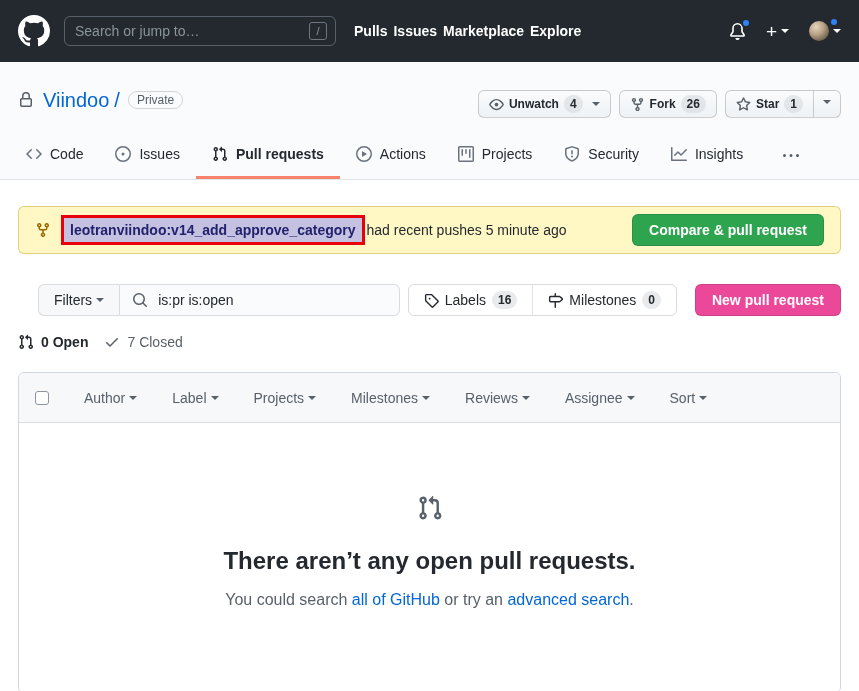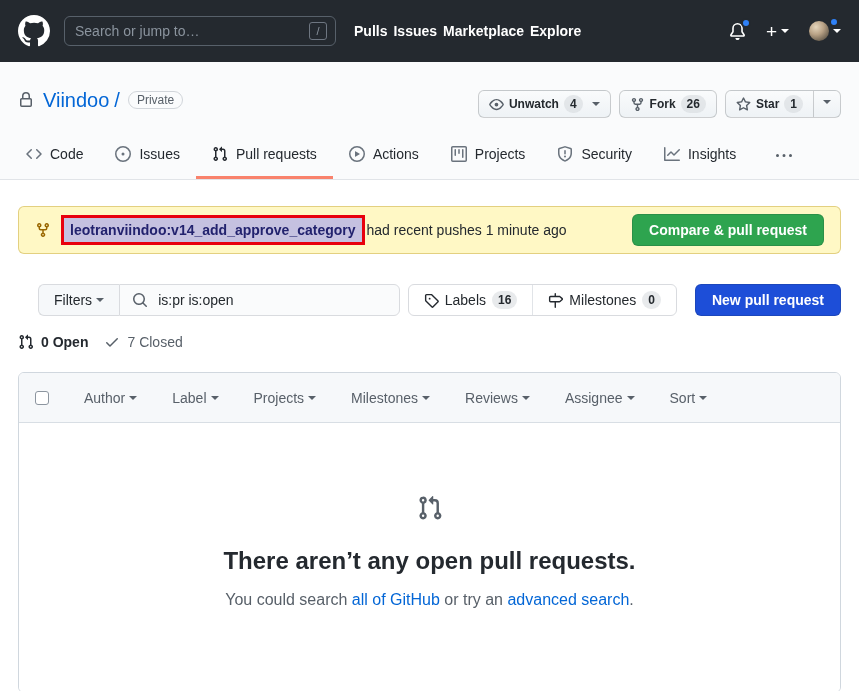--- a/index.html
+++ b/index.html
@@ -59,21 +59,21 @@
   .btn-group .seg { display:flex; align-items:center; gap:5px; padding:0 10px; font-size:12px; font-weight:600; cursor:pointer; }
   .btn-group .seg-caret { border-left:1px solid rgba(27,31,35,0.2); display:flex; align-items:center;
     padding:0 9px; cursor:pointer; color:#586069; }
   .btn-group .seg-caret .caret { top:0; margin:0; }
 
   
   .tabs { display:flex; align-items:center; padding:0 10px; margin-top:14px; }
   .tab { display:flex; align-items:center; gap:8px; padding:14px 16px; font-size:14px; color:#24292f;
     border-bottom:3px solid transparent; cursor:pointer; white-space:nowrap; }
   .tab svg { color:#6a737d; }
-  .tab.active { font-weight:normal; border-bottom-color:#f9826c; }
+  .tab.active { font-weight:bold; border-bottom-color:#f9826c; }
   .tab.active svg { color:#24292f; }
   .tab-overflow { color:#586069; padding:0 16px; cursor:pointer; margin-left:8px; }
 
   
   .content { padding:0 18px; }
   .push-banner { margin-top:26px; background:#fff8c5; border:1px solid rgba(176,136,0,0.35);
     border-radius:6px; padding:8px 16px; display:flex; align-items:center; height:48px; }
   .branch-icon { color:#9a6700; margin-right:10px; }
   .branch-highlight { background:#c5c1e0; color:#22226e; font-weight:bold; font-size:14px;
     padding:4px 6px; border:3px solid #e8000d; white-space:nowrap; }
@@ -89,21 +89,21 @@
   .filter-search { flex:1; display:flex; align-items:center; gap:8px; border:1px solid #d9dbdf;
     background:#fafbfc; border-radius:0 6px 6px 0; height:32px; padding:0 12px; margin-right:8px; }
   .filter-search svg { color:#586069; }
   .filter-search input { flex:1; border:none; outline:none; background:transparent; color:#24292e;
     font-size:14px; font-family:inherit; }
   .lm-group { display:flex; align-items:stretch; border:1px solid #d9dbdf; border-radius:6px;
     background:#ffffff; height:32px; margin-right:18px; }
   .lm-item { display:flex; align-items:center; gap:6px; padding:0 15px; font-size:14px; color:#24292e; cursor:pointer; }
   .lm-item + .lm-item { border-left:1px solid #e1e4e8; }
   .lm-item svg { color:#24292f; }
-  .new-pr-btn { background:#1d4ed8; color:#fff; font-weight:600; font-size:14px; height:32px;
+  .new-pr-btn { background:#ec4899; color:#fff; font-weight:600; font-size:14px; height:32px;
     padding:0 16px; border-radius:6px; border:1px solid rgba(27,31,35,0.15); display:flex;
     align-items:center; cursor:pointer; font-family:inherit; }
 
   .states-row { margin-top:18px; display:flex; align-items:flex-start; gap:16px; height:22px; }
   .state-link { display:flex; align-items:center; gap:7px; cursor:pointer; }
   .state-open { font-weight:bold; color:#24292f; }
   .state-open svg { color:#24292f; }
   .state-closed { color:#586069; }
   .state-closed svg { color:#586069; }
 
@@ -256,21 +256,21 @@
 
 <main class="content">
 
   <div class="push-banner">
     <span class="branch-icon">
       <svg width="16" height="16" viewBox="0 0 16 16" fill="currentColor">
           <path d="M5 5.372v.878c0 .414.336.75.75.75h4.5a.75.75 0 0 0 .75-.75v-.878a2.25 2.25 0 1 1 1.5 0v.878a2.25 2.25 0 0 1-2.25 2.25h-1.5v2.128a2.251 2.251 0 1 1-1.5 0V8.5h-1.5A2.25 2.25 0 0 1 3.5 6.25v-.878a2.25 2.25 0 1 1 1.5 0ZM5 3.25a.75.75 0 1 0-1.5 0 .75.75 0 0 0 1.5 0Zm6.75.75a.75.75 0 1 0 0-1.5.75.75 0 0 0 0 1.5Zm-3 8.75a.75.75 0 1 0-1.5 0 .75.75 0 0 0 1.5 0Z"></path>
         </svg>
     </span>
     <span class="branch-highlight">leotranviindoo:v14_add_approve_category</span>
-    <span class="push-msg">had recent pushes 1 minute ago</span>
+    <span class="push-msg">had recent pushes 5 minute ago</span>
     <button class="compare-btn">Compare &amp; pull request</button>
   </div>
 
   <div class="filter-row">
     <div class="filters-btn">
       <span>Filters</span>
       <span class="caret"></span>
     </div>
     <div class="filter-search">
       <svg width="16" height="16" viewBox="0 0 16 16" fill="currentColor">

